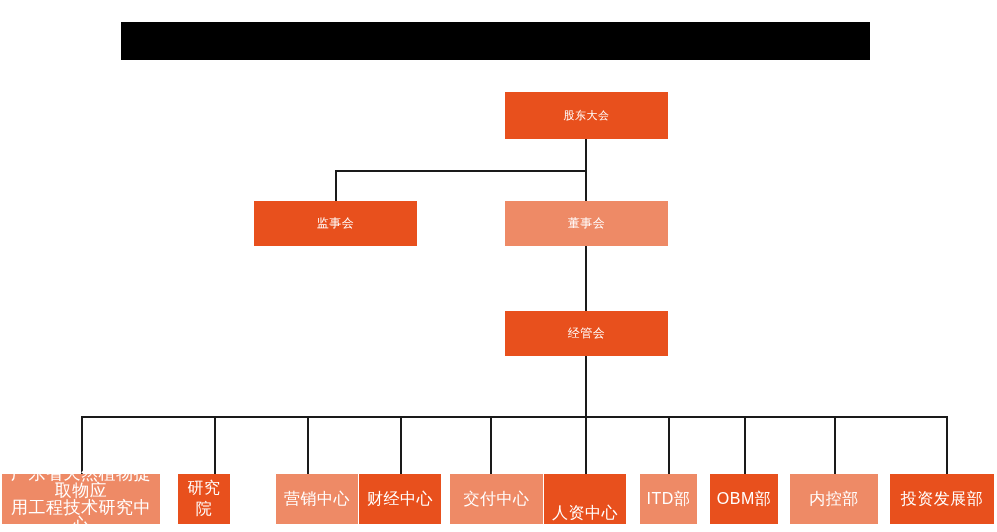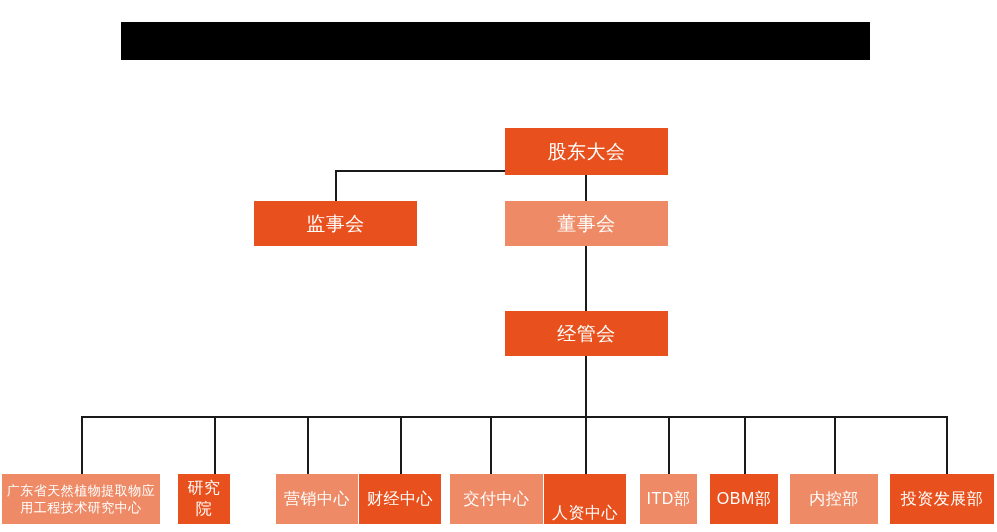--- a/index.html
+++ b/index.html
@@ -59,24 +59,24 @@
   .node.light { background: #ee8a66; }
 
   .node-label {
     display: block;
     width: 100%;
     padding: 0 4px;
     box-sizing: border-box;
     white-space: pre-line;
   }
   
-  .node.top   { font-size: 19px; margin-top: 36px; }
-  .node.mid   { font-size: 19px; }
+  .node.top   { font-size: 11px; }
+  .node.mid   { font-size: 12px; }
   .node.leaf  { font-size: 16px; }
-  .node.leaf-small { font-size: 13px; line-height: 17px; }
+  .node.leaf-small { font-size: 17px; line-height: 17px; }
 </style>
 </head>
 <body>
 
 <div id="canvas">
 
   <div class="title-bar">
     <span class="redacted-text"></span>
   </div>
 

